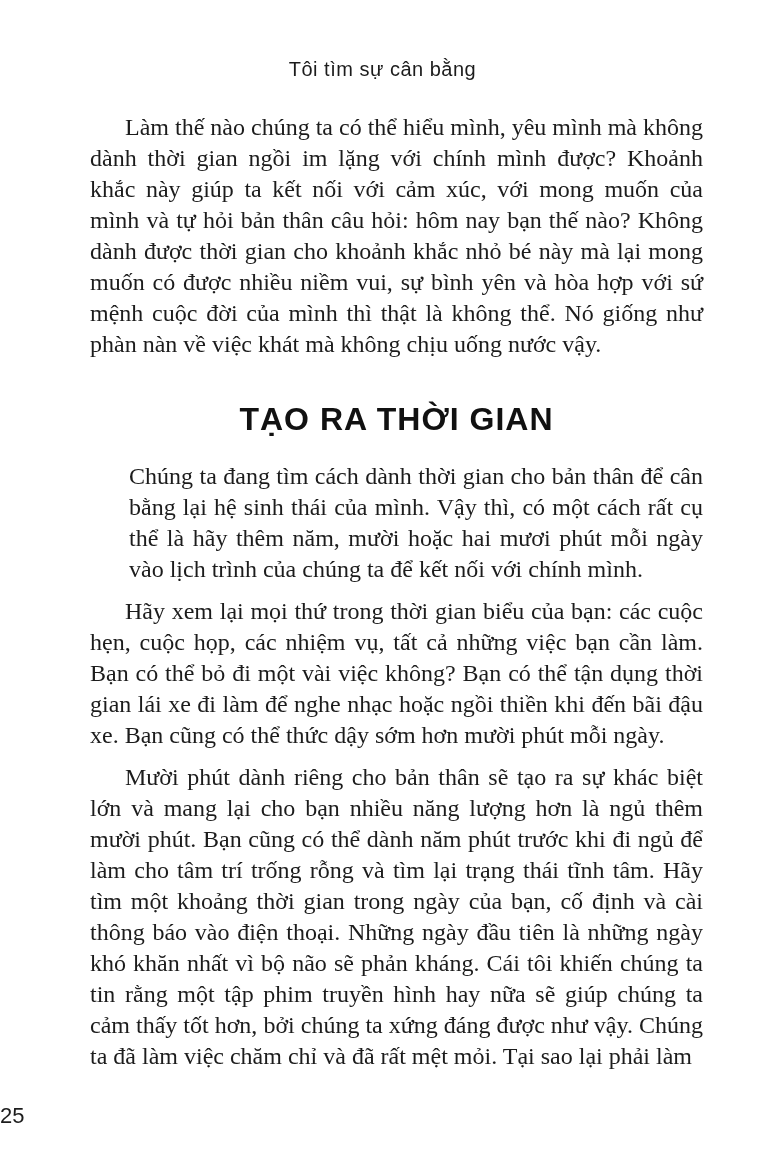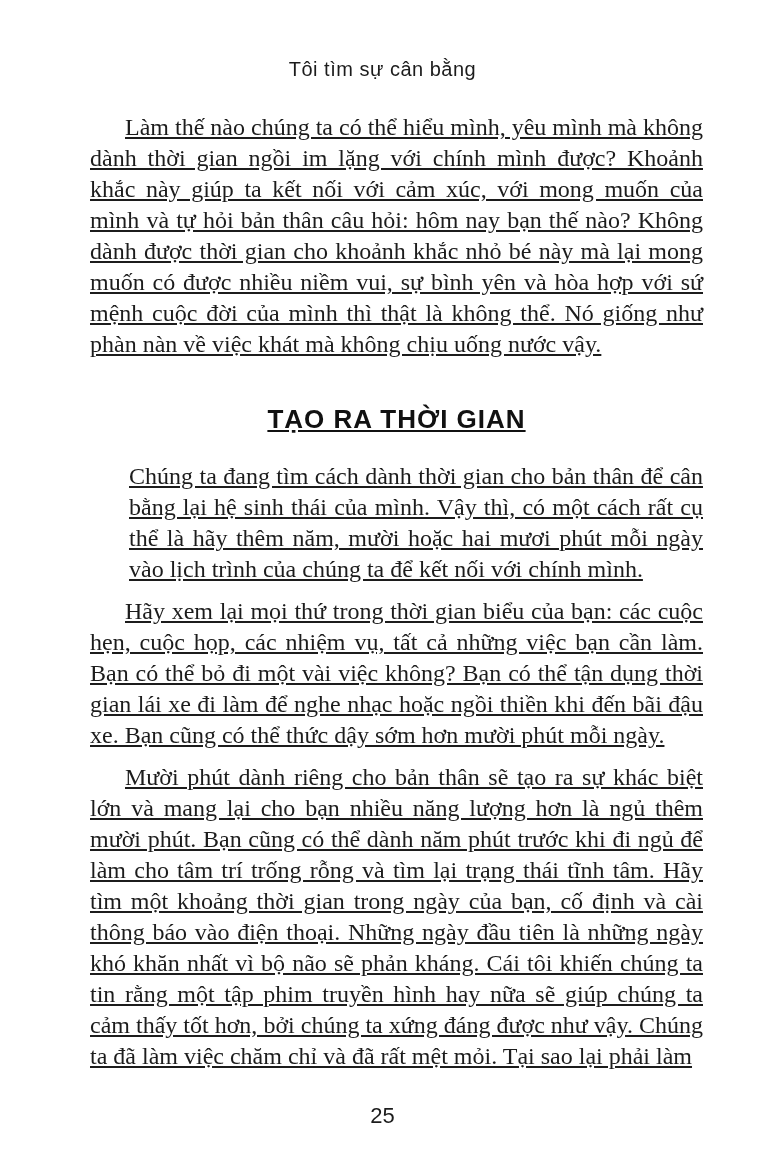--- a/index.html
+++ b/index.html
@@ -34,45 +34,43 @@
     left: 90px;
     width: 613px;
     font-family: "Liberation Serif", serif;
     font-size: 24px;
     line-height: 31px;
     text-align: justify;
     color: #1c1c1c;
   }
   .text-block p {
     margin: 0 0 11px 0;
-    text-decoration: underline;
   }
   .text-block p.indent {
     text-indent: 35px;
   }
   .text-block p.noindent {
     text-indent: 0;
     margin-left: 39px;
   }
   .section-heading {
     font-family: "Liberation Sans", sans-serif;
     font-weight: 700;
-    font-size: 26px;
+    font-size: 32px;
     letter-spacing: 1px;
     text-align: center;
     text-indent: 0;
     margin: 44px 0 26px 0 !important;
     color: #111111;
   }
   .page-number {
     position: absolute;
     bottom: 44px;
     left: 0;
     width: 100%;
-    text-align: center;
     font-family: "Liberation Sans", sans-serif;
     font-size: 22px;
     color: #1c1c1c;
   }
 </style>
 </head>
 <body>
 
 <div class="page">
 

